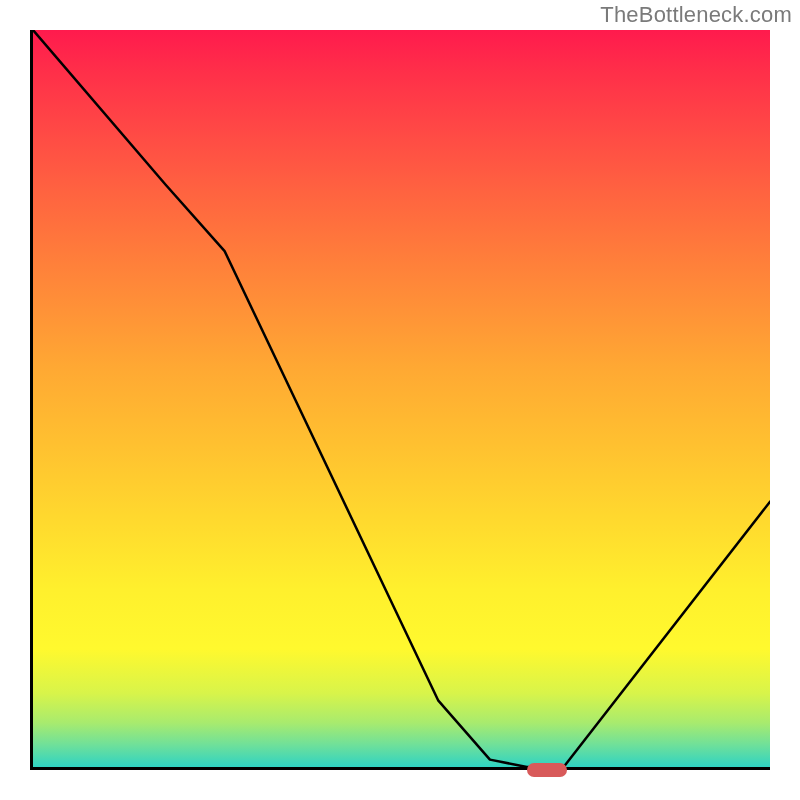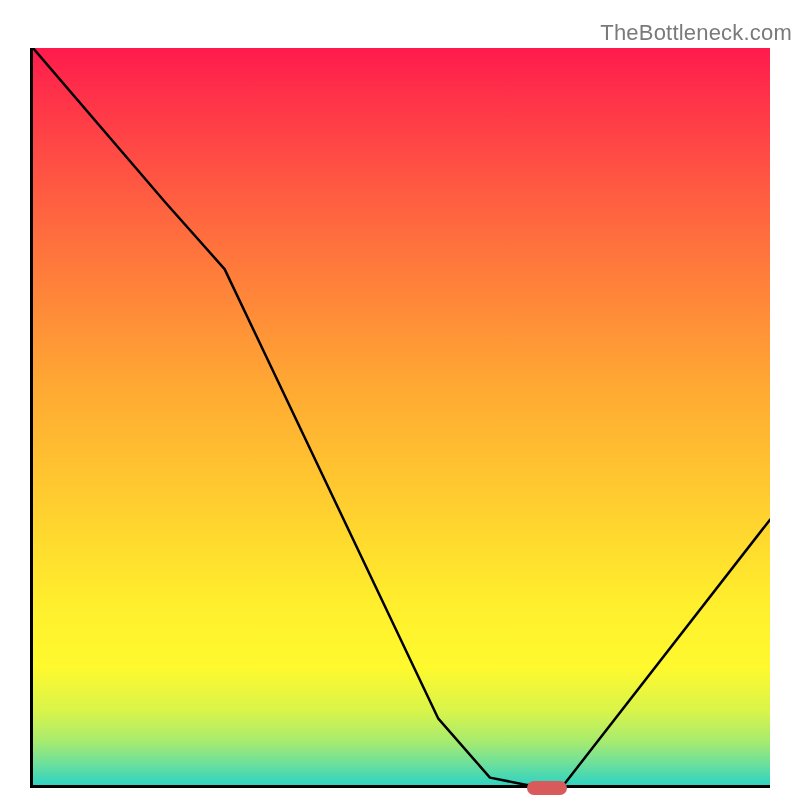--- a/index.html
+++ b/index.html
@@ -7,21 +7,20 @@
     padding: 0;
     width: 800px;
     height: 800px;
     background: #ffffff;
     overflow: hidden;
   }
   .chart-container {
     position: relative;
     width: 800px;
     height: 608px;
-    margin-top: 18px;
   }
   .plot-area {
     position: absolute;
     left: 30px;
     top: 30px;
     width: 740px;
     height: 740px;
     background: linear-gradient(to bottom,
       #ff1a4d 0%,
       #ff3049 6%,

